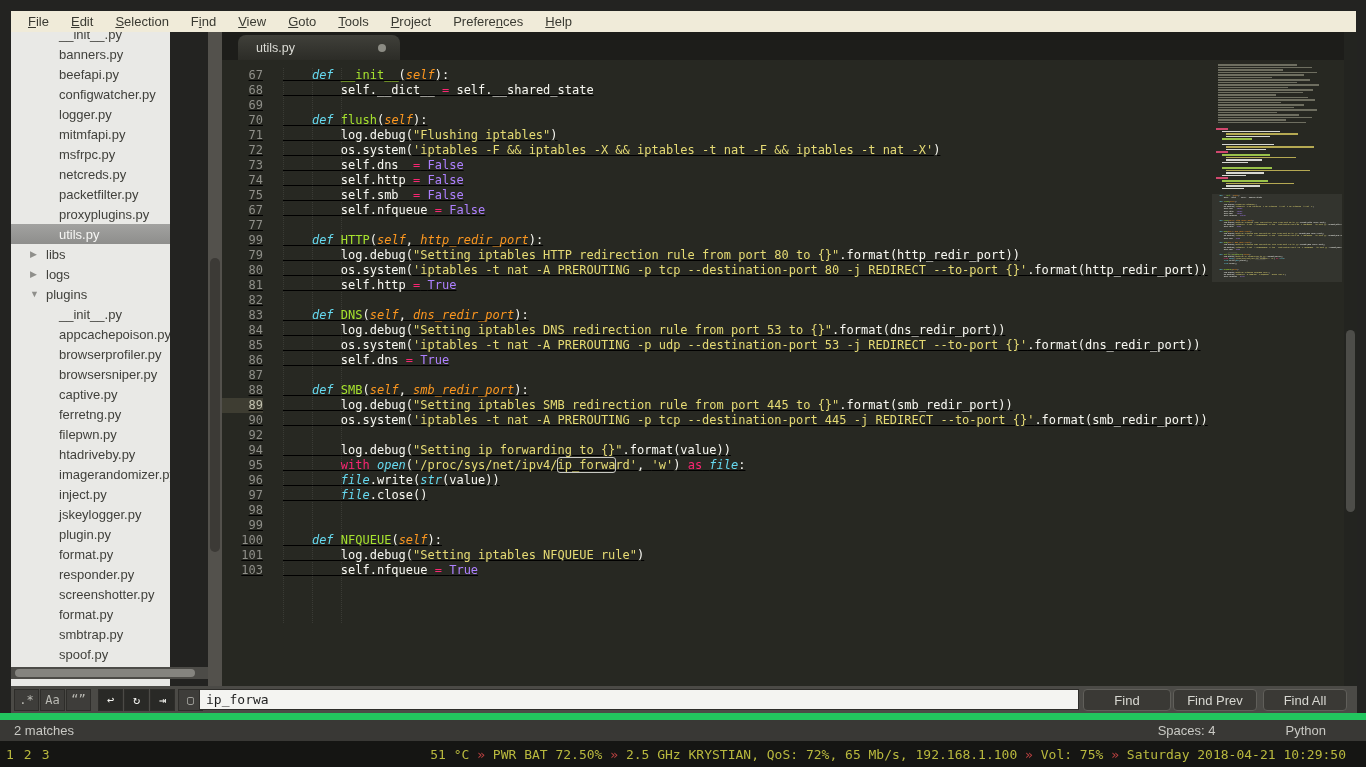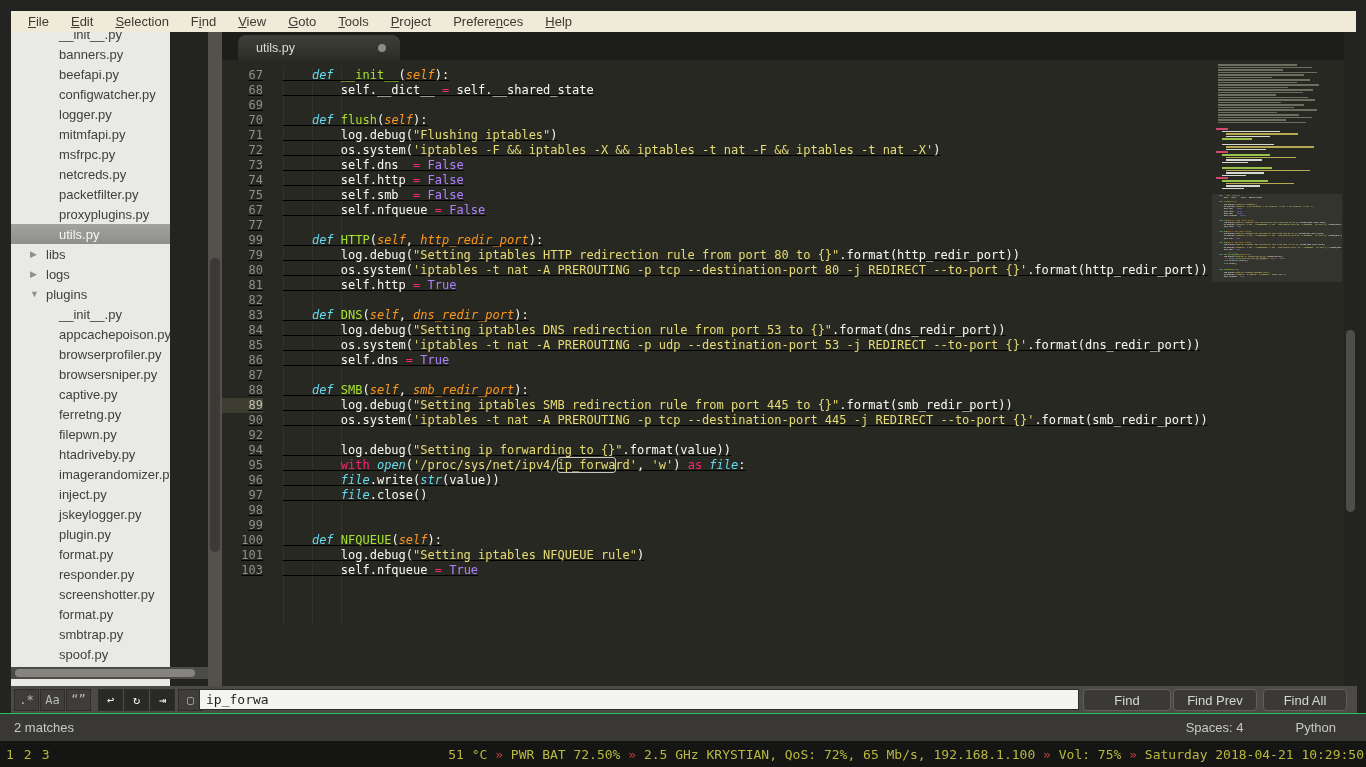--- a/index.html
+++ b/index.html
@@ -60,30 +60,30 @@
   .findbar{position:absolute;left:11px;top:686px;width:1346px;height:27px;background:#4b4a46;}
   .toggle{position:absolute;top:3px;width:25px;height:22px;background:#3e3d3a;border:1px solid #2e2d2a;
           color:#b9b9b3;font-size:12px;display:flex;align-items:center;justify-content:center;
           font-family:"DejaVu Sans Mono",monospace;}
   .toggle.active{background:#292926;color:#f4f4f0;}
   .find-input{position:absolute;left:188px;top:3px;width:880px;height:21px;background:#f4f4f1;border:1px solid #2e2d2a;
               font-family:"DejaVu Sans Mono",monospace;font-size:13px;color:#1e1e1e;padding:0 6px;outline:none;}
   .find-btn{position:absolute;top:3px;height:22px;background:#3a3935;border:1px solid #605f5a;border-radius:4px;
             color:#d8d8d2;font-size:13px;display:flex;align-items:center;justify-content:center;font-family:"Liberation Sans",sans-serif;}
   
-  .statusbar{position:absolute;left:0;top:713px;width:1366px;height:28px;background:#393835;border-top:1px solid #22c55e;
+  .statusbar{position:absolute;left:0;top:713px;width:1366px;height:28px;background:#393835;border-top:7px solid #22c55e;
              display:flex;align-items:center;font-size:13px;color:#c9c9c4;}
   .status-left{padding-left:14px;}
-  .status-right{margin-left:auto;display:flex;gap:52px;padding-right:30px;}
+  .status-right{margin-left:auto;display:flex;gap:70px;padding-right:40px;}
   
   .systembar{position:absolute;left:0;top:741px;width:1366px;height:26px;background:#151513;
              font-family:"DejaVu Sans Mono",monospace;font-size:13px;color:#b9b93e;
              display:flex;align-items:center;}
   .ws{padding-left:6px;display:flex;gap:10px;}
-  .sys-right{margin-left:auto;padding-right:2px;display:flex;white-space:pre;}
+  .sys-right{margin-left:auto;padding-right:20px;display:flex;white-space:pre;}
   .sys-sep{color:#bb4141;}
 </style>
 </head>
 <body>
 
 <div class="screen">
 
   <div class="menubar" id="menubar">
       <div class="menu-item"><u>F</u>ile</div>
       <div class="menu-item"><u>E</u>dit</div>

